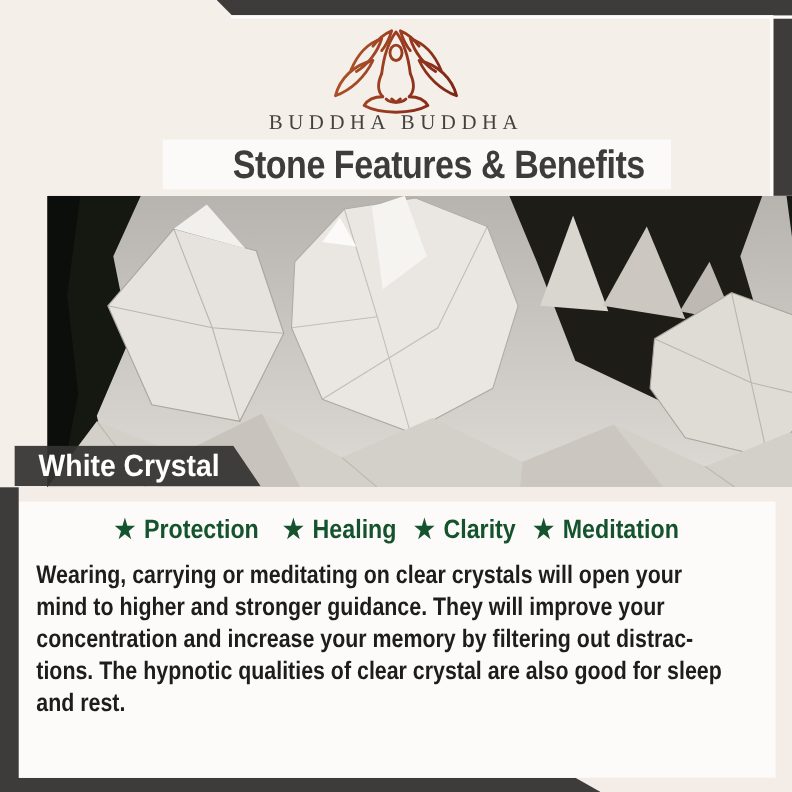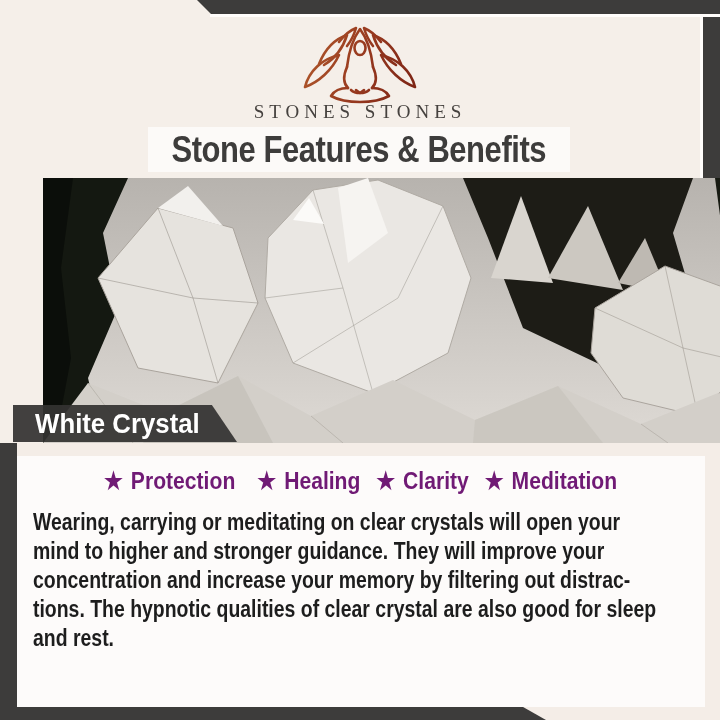--- a/index.html
+++ b/index.html
@@ -39,21 +39,21 @@
   
   .header-area{position:absolute;top:0;left:0;width:720px;height:178px;background:#f5efe9;}
   .logo-wrap{position:absolute;top:26px;left:0;width:720px;display:flex;justify-content:center;}
   .brand-name{
     position:absolute;top:101px;left:0;width:720px;text-align:center;
     font-family:"Liberation Serif",serif;font-size:19px;letter-spacing:5px;
     color:#45413e;font-weight:400;
   }
   .title-band{
     position:absolute;top:127px;left:148px;width:422px;height:45px;
-    background:#fcfaf8;display:flex;align-items:center;justify-content:center;
+    background:#fcfaf8;display:flex;align-items:center;justify-content:center;padding-left:40px;
   }
   .title-band span{
     font-size:36px;font-weight:700;color:#3d3c3b;white-space:nowrap;
     transform:scaleX(.86);letter-spacing:-.5px;
   }
   
   .photo-area{position:absolute;top:178px;left:0;width:720px;height:265px;overflow:hidden;padding-left:43px;}
   .photo-area svg{display:block;}
   .photo-label{
     position:absolute;left:13px;top:227px;width:224px;height:37px;
@@ -67,21 +67,21 @@
   }
   
   .lower-bg{position:absolute;top:443px;left:0;width:720px;height:277px;background:#f4ede7;}
   .content-card{
     position:absolute;top:456px;left:17px;width:688px;height:251px;
     background:#fdfbfa;
   }
   .benefit-line{
     position:absolute;top:11px;left:0;width:100%;
     display:flex;justify-content:center;align-items:baseline;
-    color:#701a75;font-weight:700;font-size:24px;
+    color:#14532d;font-weight:700;font-size:24px;
   }
   .benefit-line .inner{display:flex;transform:scaleX(.88);white-space:nowrap;}
   .benefit-item{margin:0 9px;}
   .benefit-item.first{margin-right:16px;}
   .benefit-item .star{margin-right:9px;}
   .description{
     position:absolute;top:52px;left:16px;
     color:#1d1d1d;font-weight:700;font-size:23px;line-height:29px;
   }
   .description .line{
@@ -124,21 +124,21 @@
 
             <path d="M53,62 C45,62 39,65 36,70 C45,75 55,76 65,76 C75,76 85,75 94,70 C91,65 85,62 77,62"></path>
 
             <path d="M56,64 C60,68 70,68 74,64"></path>
             <path d="M61,64 L65,67 L69,64"></path>
           </g>
         </svg>
       </span>
     </div>
 
-    <div class="brand-name">STONES STONES</div>
+    <div class="brand-name">BUDDHA BUDDHA</div>
 
     <div class="title-band">
       <span>Stone Features &amp; Benefits</span>
     </div>
   </div>
 
   <div class="photo-area">
     <svg width="720" height="265" viewBox="0 0 720 265">
       <defs>
         <linearGradient id="pbg" x1="0" y1="0" x2="0" y2="1">

